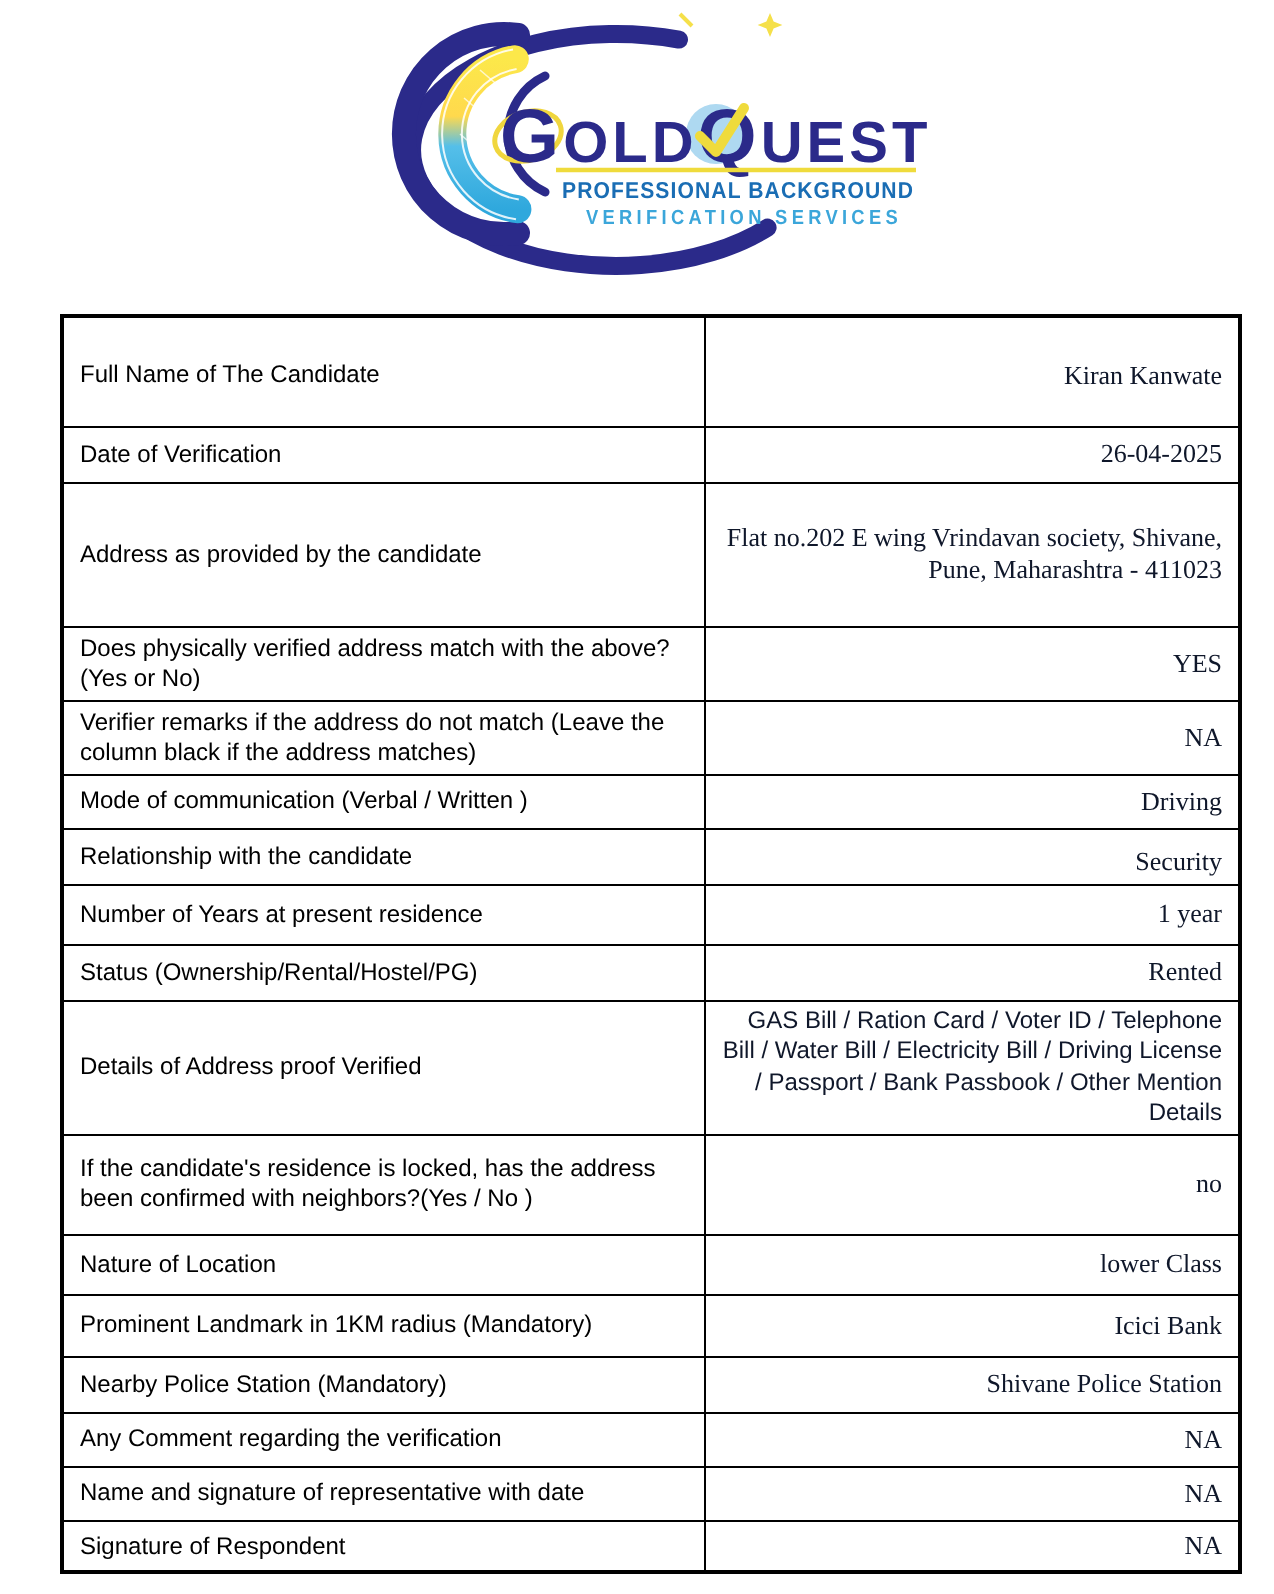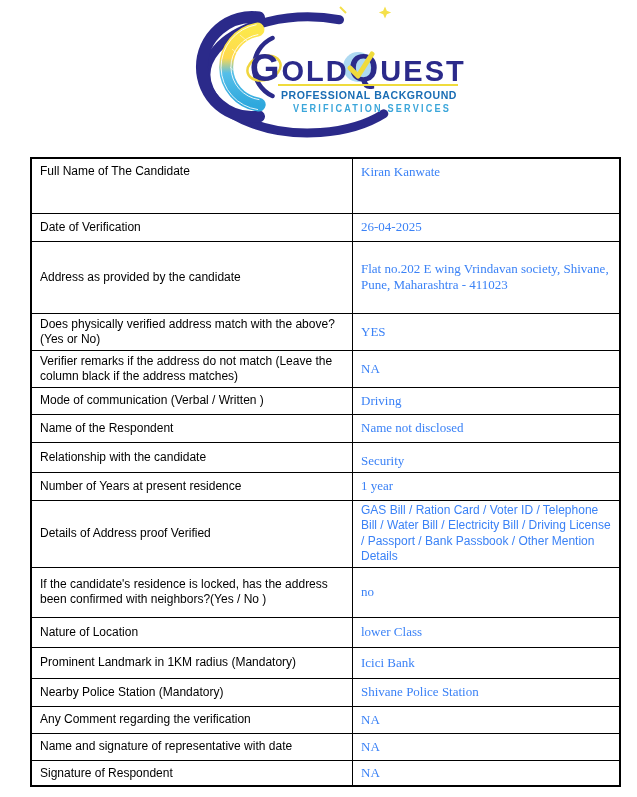--- a/index.html
+++ b/index.html
@@ -13,25 +13,25 @@
   }
   table.report td{border:1px solid #000;overflow:hidden;}
   td.label{
     width:304px;
     font-family:"Liberation Sans",sans-serif;
     font-size:12px;line-height:1.25;color:#000;
     padding:3px 8px;vertical-align:middle;
   }
   td.value{
     font-family:"Liberation Serif",serif;
-    font-size:13px;color:#3b82f6;text-align:left;
+    font-size:13px;color:#0f172a;text-align:right;
     vertical-align:middle;padding:2px 8px;
   }
   td.value.sans{font-family:"Liberation Sans",sans-serif;font-size:12px;line-height:1.3;}
-  td.vtop{vertical-align:top;padding-top:5px;}
+  td.vtop{vertical-align:top;padding-top:21px;}
   td.vbottom{vertical-align:bottom;padding-bottom:3px;}
   tr:nth-child(1){height:55px;}
   tr:nth-child(2){height:28px;}
   tr:nth-child(3){height:72px;}
   tr:nth-child(4){height:31px;}
   tr:nth-child(5){height:31px;}
   tr:nth-child(6){height:27px;}
   tr:nth-child(7){height:28px;}
   tr:nth-child(8){height:30px;}
   tr:nth-child(9){height:28px;padding-left:30px;}
@@ -110,30 +110,30 @@
       </tr>
       <tr>
         <td class="label">Verifier remarks if the address do not match (Leave the column black if the address matches)</td>
         <td class="value">NA</td>
       </tr>
       <tr>
         <td class="label">Mode of communication (Verbal / Written )</td>
         <td class="value">Driving</td>
       </tr>
       <tr>
-        <td class="label">Name of the Respondent</td>
-        <td class="value">Name not disclosed</td>
-      </tr>
-      <tr>
         <td class="label">Relationship with the candidate</td>
         <td class="value vbottom">Security</td>
       </tr>
       <tr>
         <td class="label">Number of Years at present residence</td>
         <td class="value">1 year</td>
+      </tr>
+      <tr>
+        <td class="label">Status (Ownership/Rental/Hostel/PG)</td>
+        <td class="value">Rented</td>
       </tr>
       <tr>
         <td class="label">Details of Address proof Verified</td>
         <td class="value sans">GAS Bill / Ration Card / Voter ID / Telephone Bill / Water Bill / Electricity Bill / Driving License / Passport / Bank Passbook / Other Mention Details</td>
       </tr>
       <tr>
         <td class="label">If the candidate's residence is locked, has the address been confirmed with neighbors?(Yes / No )</td>
         <td class="value">no</td>
       </tr>
       <tr>

